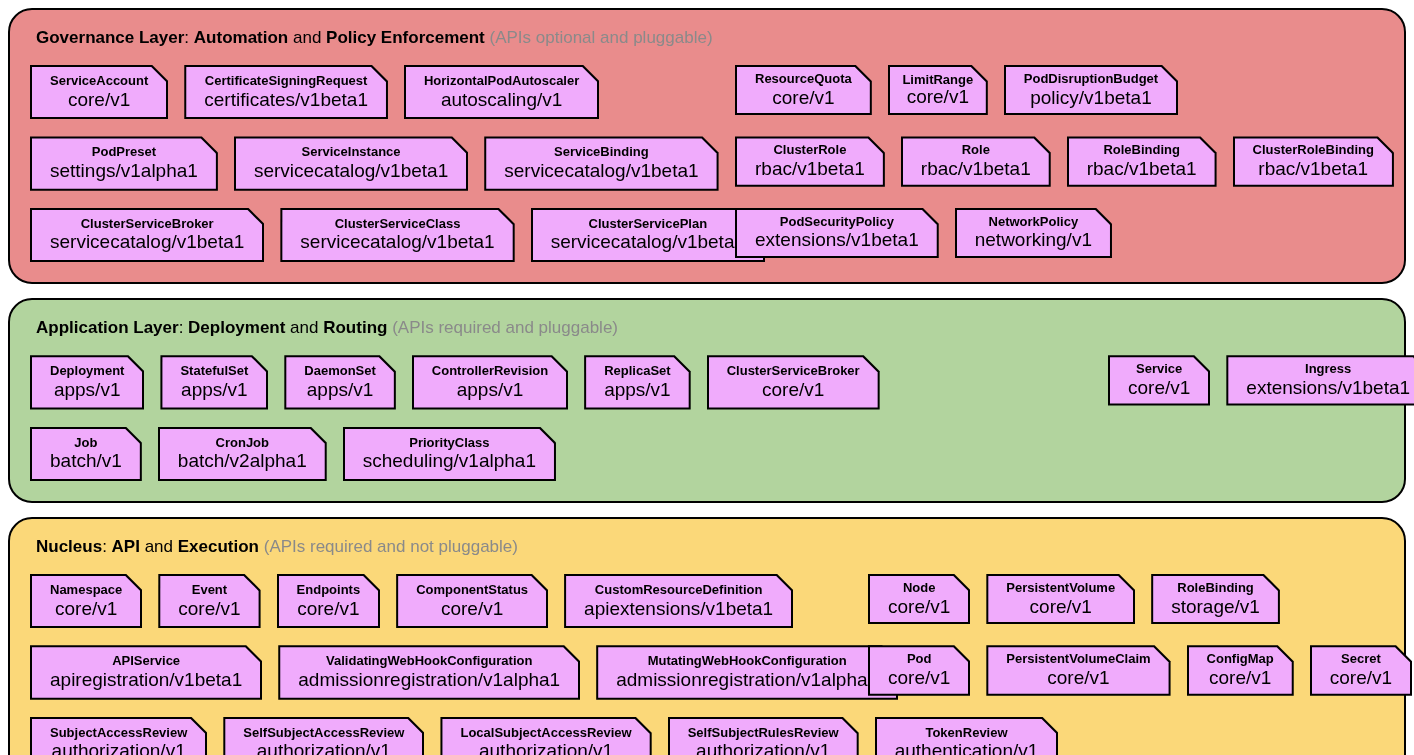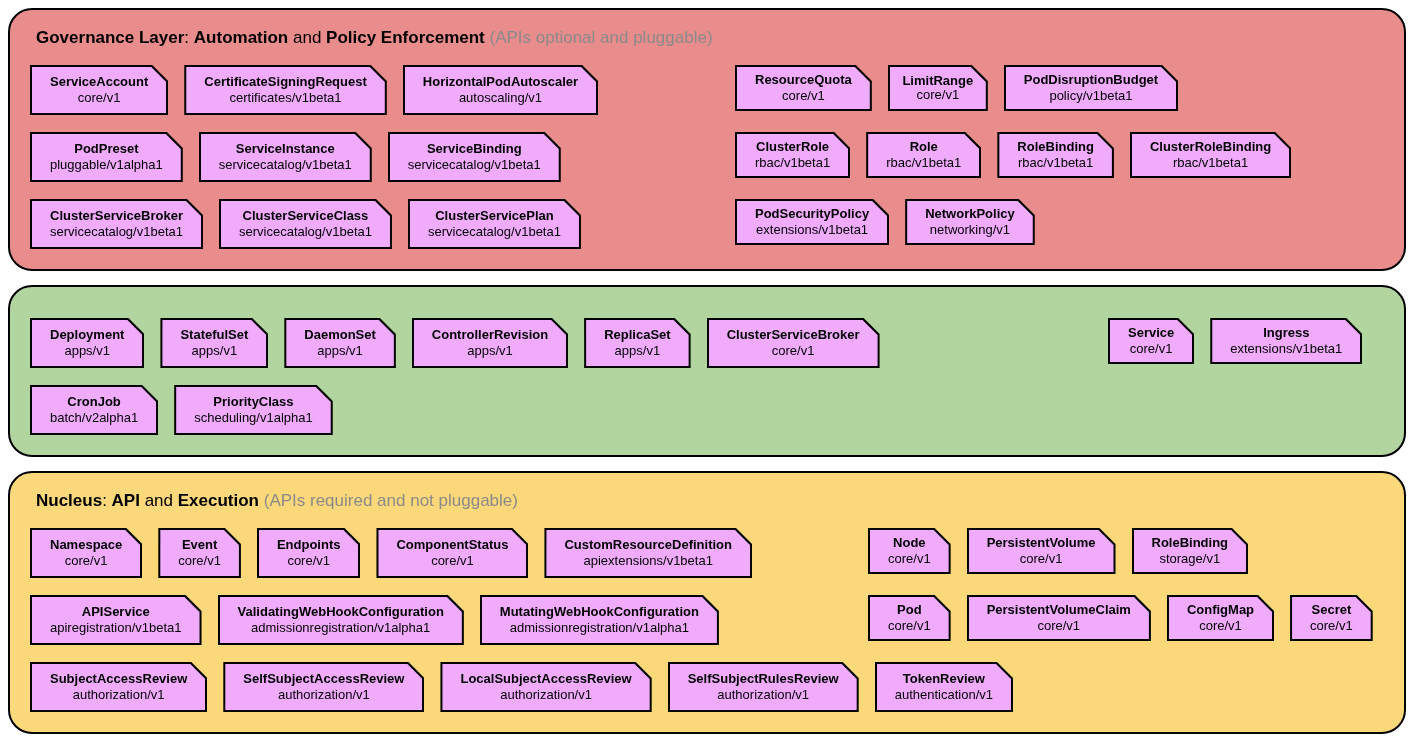--- a/index.html
+++ b/index.html
@@ -16,21 +16,21 @@
   .grp{display:flex;gap:16px;align-items:stretch;}
   .grp.right{position:absolute;top:0;bottom:4px;}
   .right.off-gov{left:705px;}
   .right.off-app{left:1078px;}
   .right.off-nuc{left:838px;}
   .box{background:#000;display:flex;clip-path:polygon(0 0,calc(100% - 16px) 0,100% 16px,100% 100%,0 100%);}
   .box .inner{margin:2px;flex:1;background:#f0abfc;clip-path:polygon(0 0,calc(100% - 15px) 0,100% 15px,100% 100%,0 100%);
     display:flex;flex-direction:column;justify-content:center;align-items:center;text-align:center;
     padding:6px 18px;line-height:1.2;min-height:34px;box-sizing:border-box;}
   .t{font-weight:bold;font-size:13px;}
-  .a{font-size:13px;}
+  .a{font-size:19px;}
   .box.narrow{width:100px;}
   .box.narrow .inner{padding:6px 0;line-height:1.05;align-items:center;}
   .box.narrow .t{word-break:break-all;}
 </style>
 </head>
 <body>
 
 <div class="canvas">
 
   <div class="layer gov">
@@ -79,21 +79,21 @@
             </div>
           </div>
       </div>
     </div>
 
     <div class="row">
       <div class="grp">
         <div class="box">
             <div class="inner">
               <div class="t">PodPreset</div>
-              <div class="a">pluggable/v1alpha1</div>
+              <div class="a">settings/v1alpha1</div>
             </div>
           </div>
         <div class="box">
             <div class="inner">
               <div class="t">ServiceInstance</div>
               <div class="a">servicecatalog/v1beta1</div>
             </div>
           </div>
         <div class="box">
             <div class="inner">
@@ -162,20 +162,23 @@
             <div class="inner">
               <div class="t">NetworkPolicy</div>
               <div class="a">networking/v1</div>
             </div>
           </div>
       </div>
     </div>
   </div>
 
   <div class="layer app">
+    <div class="layer-title">
+      <span class="seg-b">Application Layer</span><span>: </span><span class="seg-b">Deployment</span><span> and </span><span class="seg-b">Routing</span><span class="note"> (APIs required and pluggable)</span>
+    </div>
 
     <div class="row">
       <div class="grp">
         <div class="box">
             <div class="inner">
               <div class="t">Deployment</div>
               <div class="a">apps/v1</div>
             </div>
           </div>
         <div class="box">
@@ -220,20 +223,26 @@
             <div class="inner">
               <div class="t">Ingress</div>
               <div class="a">extensions/v1beta1</div>
             </div>
           </div>
       </div>
     </div>
 
     <div class="row">
       <div class="grp">
+        <div class="box">
+            <div class="inner">
+              <div class="t">Job</div>
+              <div class="a">batch/v1</div>
+            </div>
+          </div>
         <div class="box">
             <div class="inner">
               <div class="t">CronJob</div>
               <div class="a">batch/v2alpha1</div>
             </div>
           </div>
         <div class="box">
             <div class="inner">
               <div class="t">PriorityClass</div>
               <div class="a">scheduling/v1alpha1</div>

